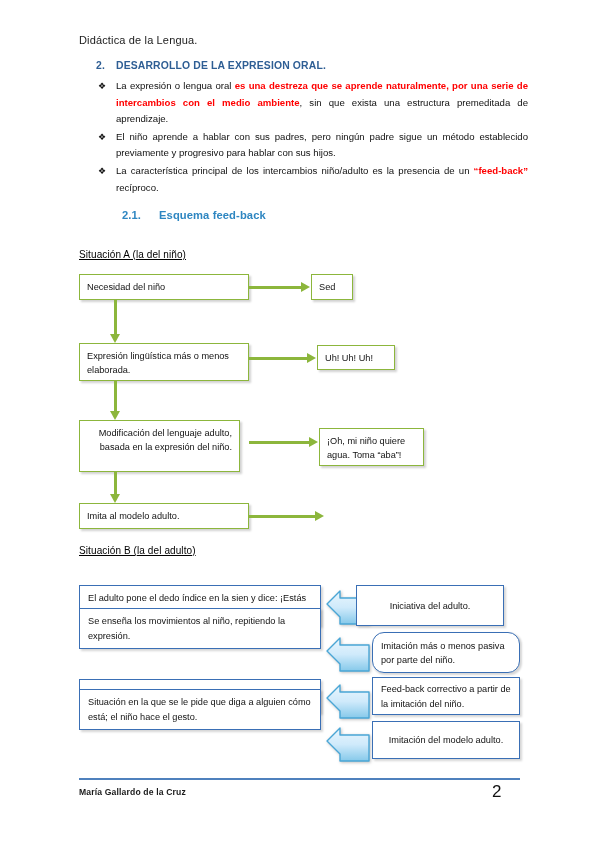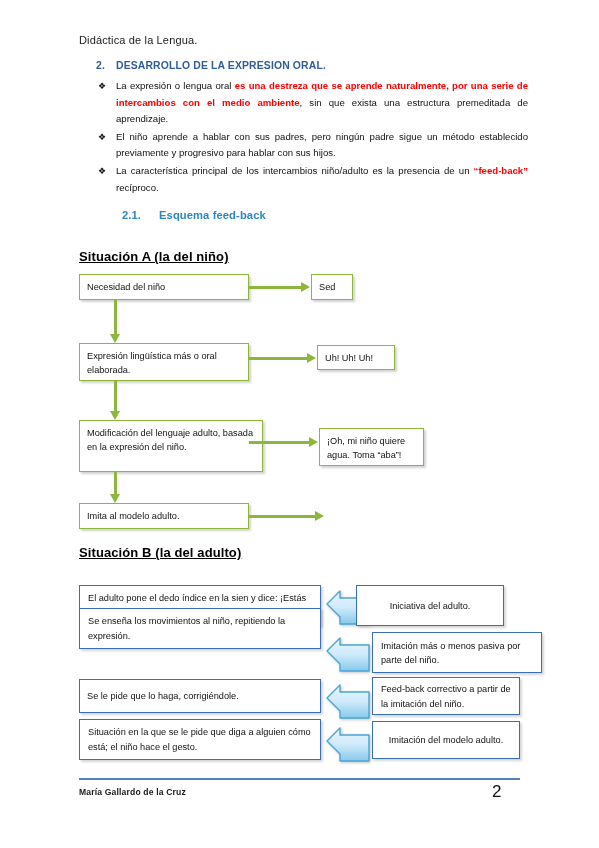--- a/index.html
+++ b/index.html
@@ -73,22 +73,22 @@
     font-weight: bold;
     color: #2E86C1;
     letter-spacing: 0.1px;
     margin: 13px 0 0 26px;
   }
   .h3 .num { width: 37px; flex: none; }
 
   
   .sit-label {
     position: absolute;
-    font-size: 13px;
-    font-weight: bold;
+    font-size: 10px;
+    font-weight: normal;
     color: #000;
     text-decoration: underline;
     letter-spacing: 0.1px;
   }
 
   
   .gbox {
     position: absolute;
     box-sizing: border-box;
     border: 1.6px solid #8CB63C;
@@ -210,29 +210,29 @@
   <div class="sit-label" style="left:79px; top:249px;">Situación A (la del niño)</div>
 
   <div class="gbox" style="left:79px; top:274px; width:170px; height:26px;">Necesidad del niño</div>
   <div class="g-hline" style="left:249px; top:285.5px; width:54px;"></div>
   <div class="g-harrow" style="left:301px; top:281.5px;"></div>
   <div class="gbox" style="left:311px; top:274px; width:42px; height:26px;">Sed</div>
 
   <div class="g-vline" style="left:114px; top:300px; height:36px;"></div>
   <div class="g-varrow" style="left:110px; top:334px;"></div>
 
-  <div class="gbox" style="left:79px; top:343px; width:170px; height:38px;">Expresión lingüística más o oral elaborada.</div>
+  <div class="gbox" style="left:79px; top:343px; width:170px; height:38px;">Expresión lingüística más o menos elaborada.</div>
   <div class="g-hline" style="left:249px; top:356.5px; width:60px;"></div>
   <div class="g-harrow" style="left:307px; top:352.5px;"></div>
   <div class="gbox" style="left:317px; top:345px; width:78px; height:25px;">Uh! Uh! Uh!</div>
 
   <div class="g-vline" style="left:114px; top:381px; height:32px;"></div>
   <div class="g-varrow" style="left:110px; top:411px;"></div>
 
-  <div class="gbox" style="left:79px; top:420px; width:184px; height:52px;">Modificación del lenguaje adulto, basada en la expresión del niño.</div>
+  <div class="gbox" style="left:79px; top:420px; width:161px; height:52px;text-align:right;">Modificación del lenguaje adulto, basada en la expresión del niño.</div>
   <div class="g-hline" style="left:249px; top:440.5px; width:62px;"></div>
   <div class="g-harrow" style="left:309px; top:436.5px;"></div>
   <div class="gbox" style="left:319px; top:428px; width:105px; height:38px;">¡Oh, mi niño quiere agua. Toma “aba”!</div>
 
   <div class="g-vline" style="left:114px; top:472px; height:24px;"></div>
   <div class="g-varrow" style="left:110px; top:494px;"></div>
 
   <div class="gbox" style="left:79px; top:503px; width:170px; height:26px;">Imita al modelo adulto.</div>
   <div class="g-hline" style="left:249px; top:514.5px; width:68px;"></div>
   <div class="g-harrow" style="left:315px; top:510.5px;"></div>
@@ -258,42 +258,42 @@
   <svg class="barrow" style="left:325px; top:630px;" width="46" height="44" viewBox="0 0 46 44">
     <defs>
       <linearGradient id="bgrad2" x1="0" y1="0" x2="0" y2="1">
         <stop offset="0%" stop-color="#eaf6fd"></stop>
         <stop offset="50%" stop-color="#cfeafb"></stop>
         <stop offset="100%" stop-color="#86c9ea"></stop>
       </linearGradient>
     </defs>
     <path d="M 2 21 L 15 8 L 15 15 L 44 15 L 44 41 L 15 41 L 15 34 Z" fill="url(#bgrad2)" stroke="#49A6D6" stroke-width="1.4" stroke-linejoin="round"></path>
   </svg>
-  <div class="bbox vmid" style="left:372px; top:632px; width:170px; height:41px;">
+  <div class="bbox vmid" style="left:372px; top:632px; width:148px; height:41px;border-radius:12px;">
       <span>Imitación más o menos pasiva por parte del niño.</span>
     </div>
 
   <div class="bbox vmid" style="left:79px; top:679px; width:242px; height:34px;padding-left:7px;">
       <span>Se le pide que lo haga, corrigiéndole.</span>
     </div>
   <svg class="barrow" style="left:325px; top:677px;" width="46" height="44" viewBox="0 0 46 44">
     <defs>
       <linearGradient id="bgrad3" x1="0" y1="0" x2="0" y2="1">
         <stop offset="0%" stop-color="#eaf6fd"></stop>
         <stop offset="50%" stop-color="#cfeafb"></stop>
         <stop offset="100%" stop-color="#86c9ea"></stop>
       </linearGradient>
     </defs>
     <path d="M 2 21 L 15 8 L 15 15 L 44 15 L 44 41 L 15 41 L 15 34 Z" fill="url(#bgrad3)" stroke="#49A6D6" stroke-width="1.4" stroke-linejoin="round"></path>
   </svg>
   <div class="bbox vmid" style="left:372px; top:677px; width:148px; height:38px;">
       <span>Feed-back correctivo a partir de la imitación del niño.</span>
     </div>
 
-  <div class="bbox" style="left:79px; top:719px; width:242px; height:41px;">Situación en la que se le pide que diga a alguien cómo está; el niño hace el gesto.</div>
+  <div class="bbox" style="left:79px; top:689px; width:242px; height:41px;">Situación en la que se le pide que diga a alguien cómo está; el niño hace el gesto.</div>
   <svg class="barrow" style="left:325px; top:720px;" width="46" height="44" viewBox="0 0 46 44">
     <defs>
       <linearGradient id="bgrad4" x1="0" y1="0" x2="0" y2="1">
         <stop offset="0%" stop-color="#eaf6fd"></stop>
         <stop offset="50%" stop-color="#cfeafb"></stop>
         <stop offset="100%" stop-color="#86c9ea"></stop>
       </linearGradient>
     </defs>
     <path d="M 2 21 L 15 8 L 15 15 L 44 15 L 44 41 L 15 41 L 15 34 Z" fill="url(#bgrad4)" stroke="#49A6D6" stroke-width="1.4" stroke-linejoin="round"></path>
   </svg>

